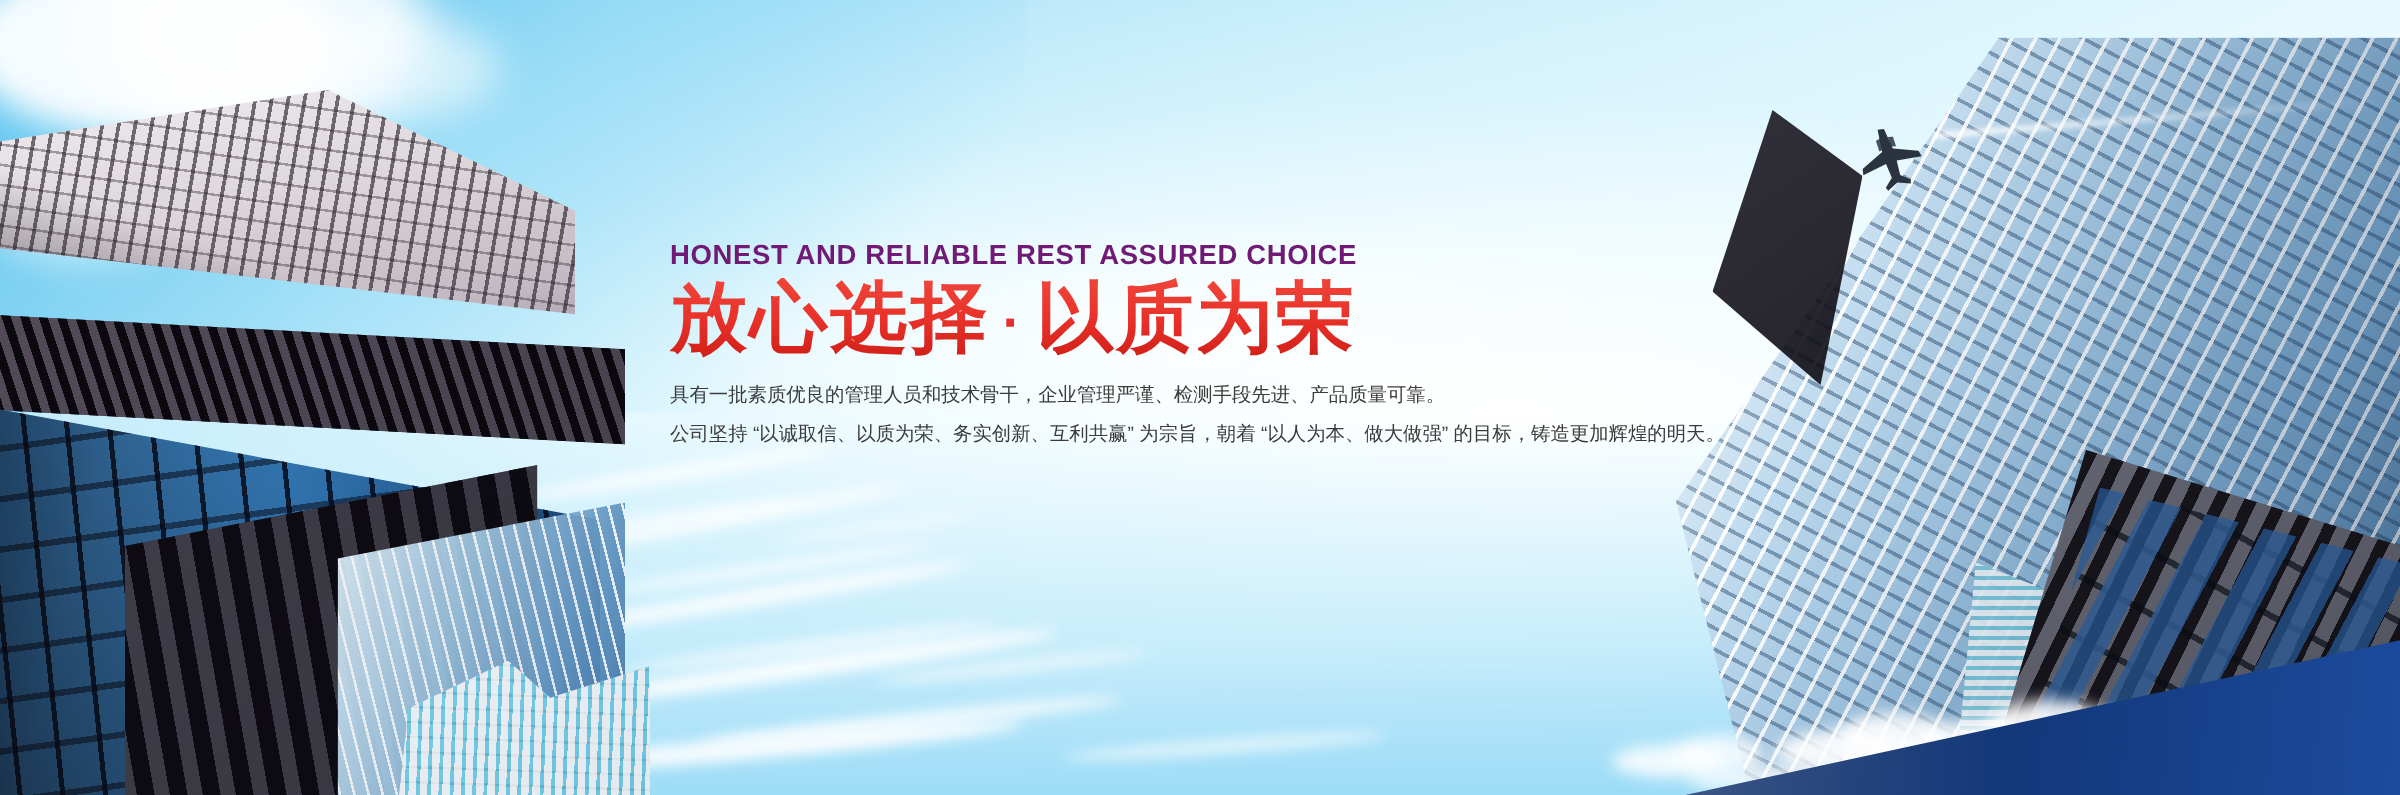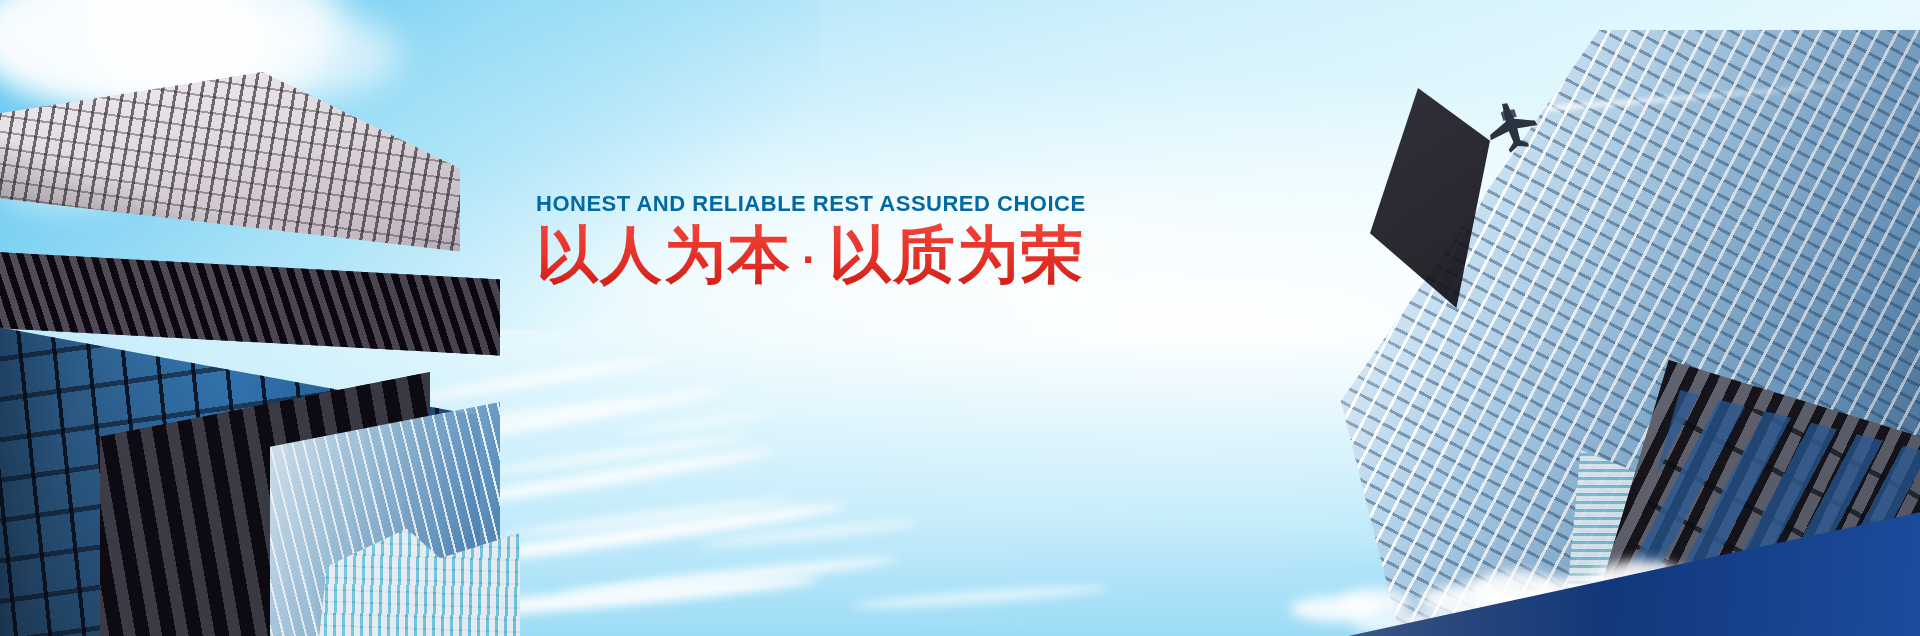--- a/index.html
+++ b/index.html
@@ -211,21 +211,21 @@
     position:absolute; left:1548px; top:106px; width:360px; height:5px;
     background:linear-gradient(90deg, rgba(255,255,255,.9), rgba(255,255,255,0));
     filter:blur(2px); transform:rotate(-4.5deg); transform-origin:left center;
   }
 
   
   .copy{
     position:absolute; left:536px; top:192px; width:820px;
   }
   .eng{
-    color:#0369a1;
+    color:#701a75;
     font-size:22px;
     letter-spacing:.5px;
     font-weight:600;
     white-space:nowrap;
     line-height:1.1;
   }
   .headline{
     margin-top:6px;
     font-size:62px;
     font-weight:bold;
@@ -324,17 +324,19 @@
         <path d="M30 12 L34 11 L34 20 L30 21 Z" opacity="0.85"></path>
         <path d="M40 12 L44 13 L44 21 L40 20 Z" opacity="0.85"></path>
       </g>
     </svg>
   </div>
 
   <div class="copy-glow"></div>
   <div class="copy">
     <div class="eng">HONEST AND RELIABLE  REST ASSURED CHOICE</div>
     <div class="headline">
-      <span>以人为本</span><span class="dot">·</span><span>以质为荣</span>
+      <span>放心选择</span><span class="dot">·</span><span>以质为荣</span>
     </div>
+    <div class="desc">具有一批素质优良的管理人员和技术骨干，企业管理严谨、检测手段先进、产品质量可靠。</div>
+    <div class="desc" style="margin-top:0">公司坚持 “以诚取信、以质为荣、务实创新、互利共赢” 为宗旨，朝着 “以人为本、做大做强” 的目标，铸造更加辉煌的明天。</div>
   </div>
 
 </div>
 
 </body></html>

